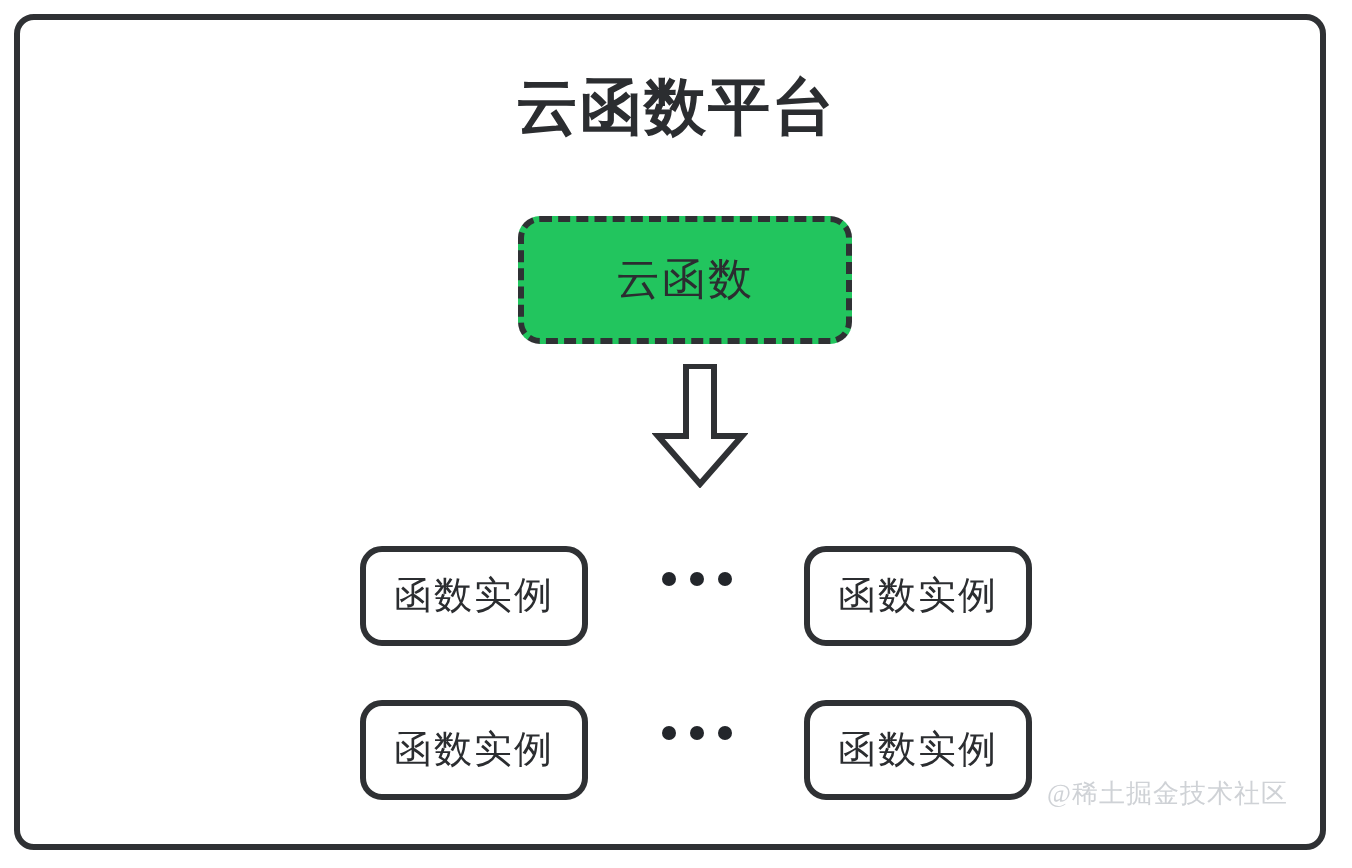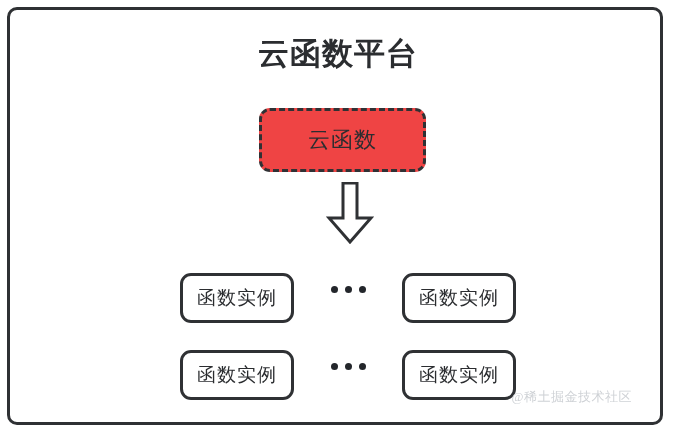--- a/index.html
+++ b/index.html
@@ -55,21 +55,21 @@
   
   .cloud-fn-box {
     position: absolute;
     left: 249px;
     top: 98px;
     width: 167px;
     height: 64px;
     box-sizing: border-box;
     border: 3px dashed #2f3134;
     border-radius: 11px;
-    background: #ef4444;
+    background: #22c55e;
     display: flex;
     align-items: center;
     justify-content: center;
   }
   .cloud-fn-label {
     font-size: 22px;
     color: #2b2d30;
     letter-spacing: 1px;
     white-space: nowrap;
   }
@@ -124,21 +124,21 @@
   .ellipsis .dot {
     width: 7px;
     height: 7px;
     border-radius: 50%;
     background: #23262b;
   }
 
   
   .watermark {
     position: absolute;
-    right: 28px;
+    right: 16px;
     bottom: 16px;
     font-size: 13px;
     color: #cfd2d6;
     letter-spacing: 0.5px;
     white-space: nowrap;
     user-select: none;
   }
 </style>
 </head>
 <body>

